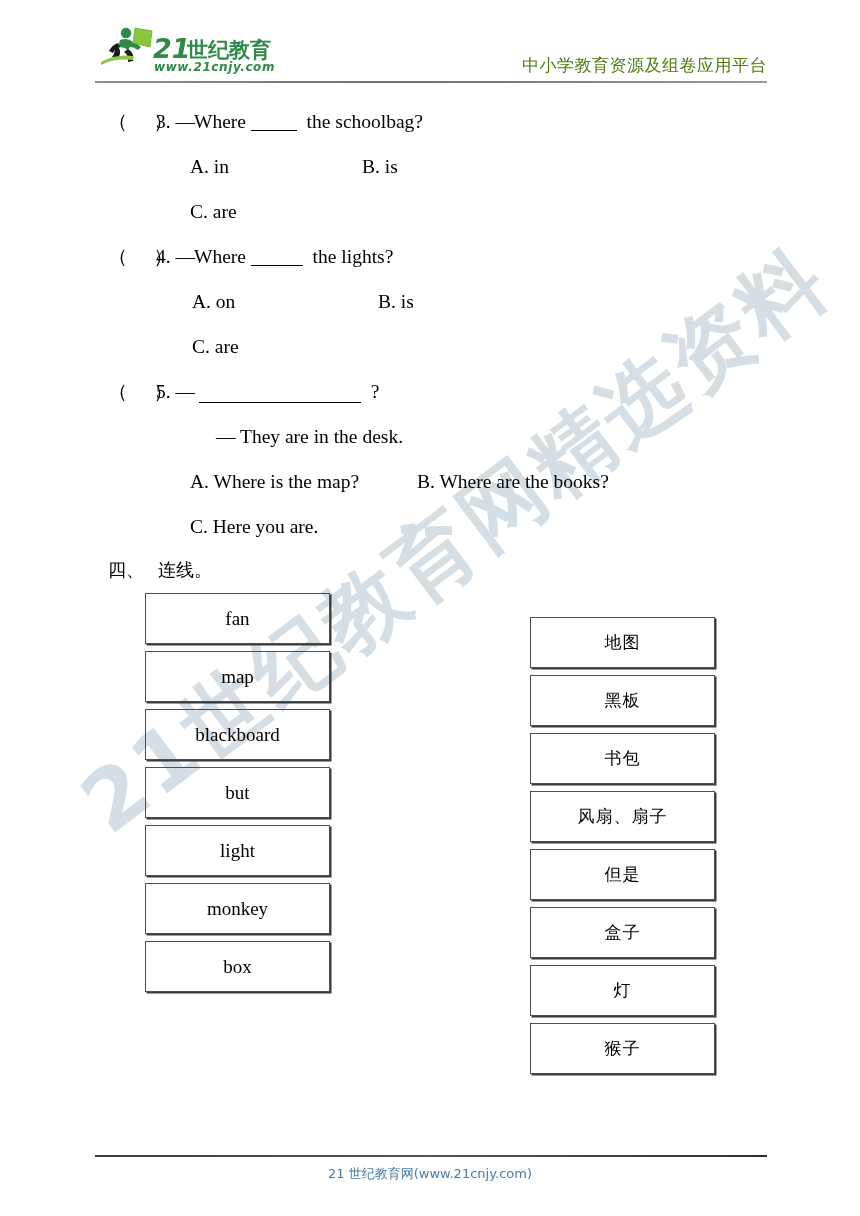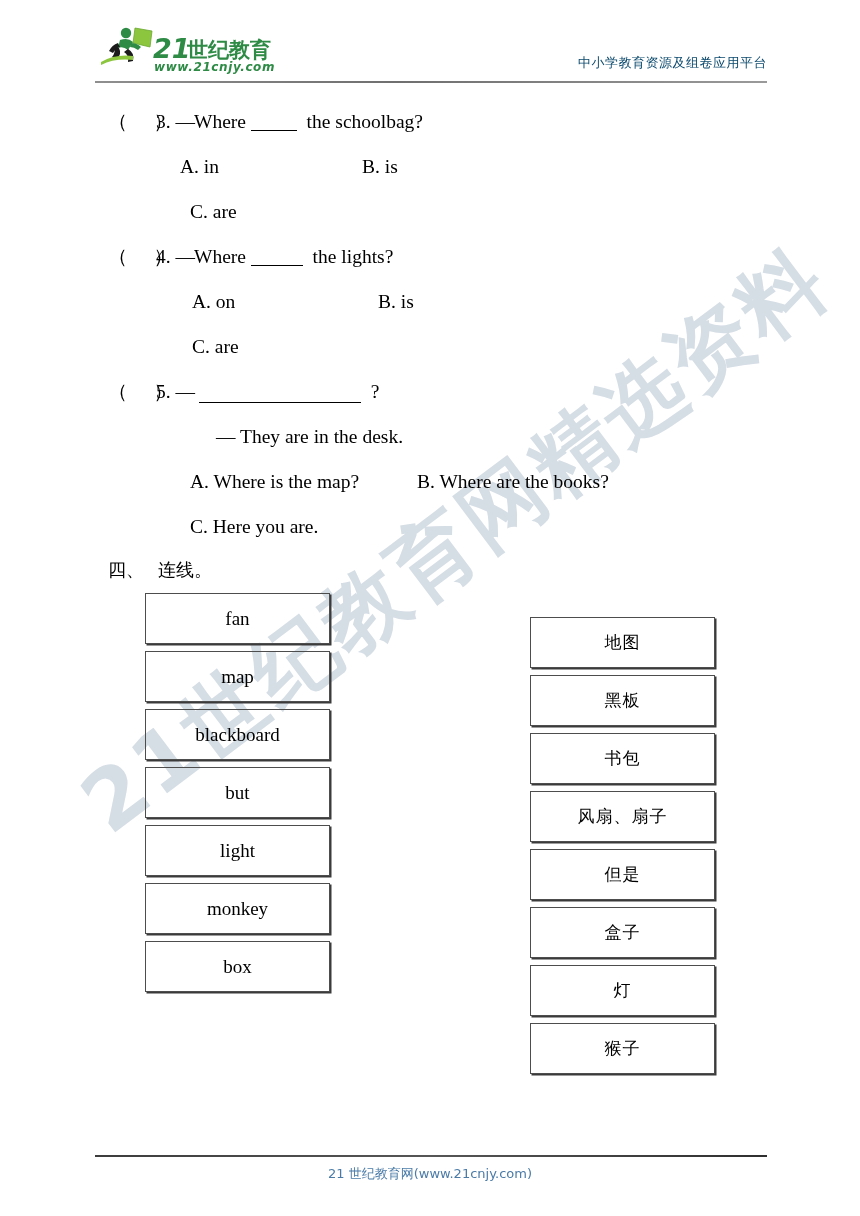--- a/index.html
+++ b/index.html
@@ -66,22 +66,22 @@
     width: 192px;
     height: 52px;
   }
   .logo svg { display: block; }
 
   .header-right {
     position: absolute;
     right: 0;
     top: 30px;
     font-family: "DejaVu Sans", sans-serif;
-    font-size: 13px;
-    color: #0c4a6e;
+    font-size: 17px;
+    color: #4d7c0f;
     letter-spacing: 0.5px;
     white-space: nowrap;
   }
   .header-rule {
     position: absolute;
     left: 95px;
     top: 81px;
     width: 672px;
     height: 2px;
     background: linear-gradient(to right, #8f8f8f 0%, #6f6f6f 45%, #9a9a9a 100%);
@@ -229,21 +229,21 @@
     </div>
     <div class="header-right">中小学教育资源及组卷应用平台</div>
   </div>
   <div class="header-rule"></div>
 
   <div class="content">
 
     <div class="q-line" style="left:108px; top:112px;">
       <span class="paren"><span class="lp">（</span><span>）</span></span><span>3.</span><span>&nbsp;</span><span class="dash">—</span><span>Where</span><span>&nbsp;</span><span class="blank blank-sm"></span><span>&nbsp;&nbsp;</span><span>the schoolbag?</span>
     </div>
-    <div class="opt" style="left:180px; top:157px;">A. in</div>
+    <div class="opt" style="left:190px; top:157px;">A. in</div>
     <div class="opt" style="left:362px; top:157px;">B. is</div>
     <div class="opt" style="left:190px; top:202px;">C. are</div>
 
     <div class="q-line" style="left:108px; top:247px;">
       <span class="paren"><span class="lp">（</span><span>）</span></span><span>4.</span><span>&nbsp;</span><span class="dash">—</span><span>Where</span><span>&nbsp;</span><span class="blank blank-md"></span><span>&nbsp;&nbsp;</span><span>the lights?</span>
     </div>
     <div class="opt" style="left:192px; top:292px;">A. on</div>
     <div class="opt" style="left:378px; top:292px;">B. is</div>
     <div class="opt" style="left:192px; top:337px;">C. are</div>
 

